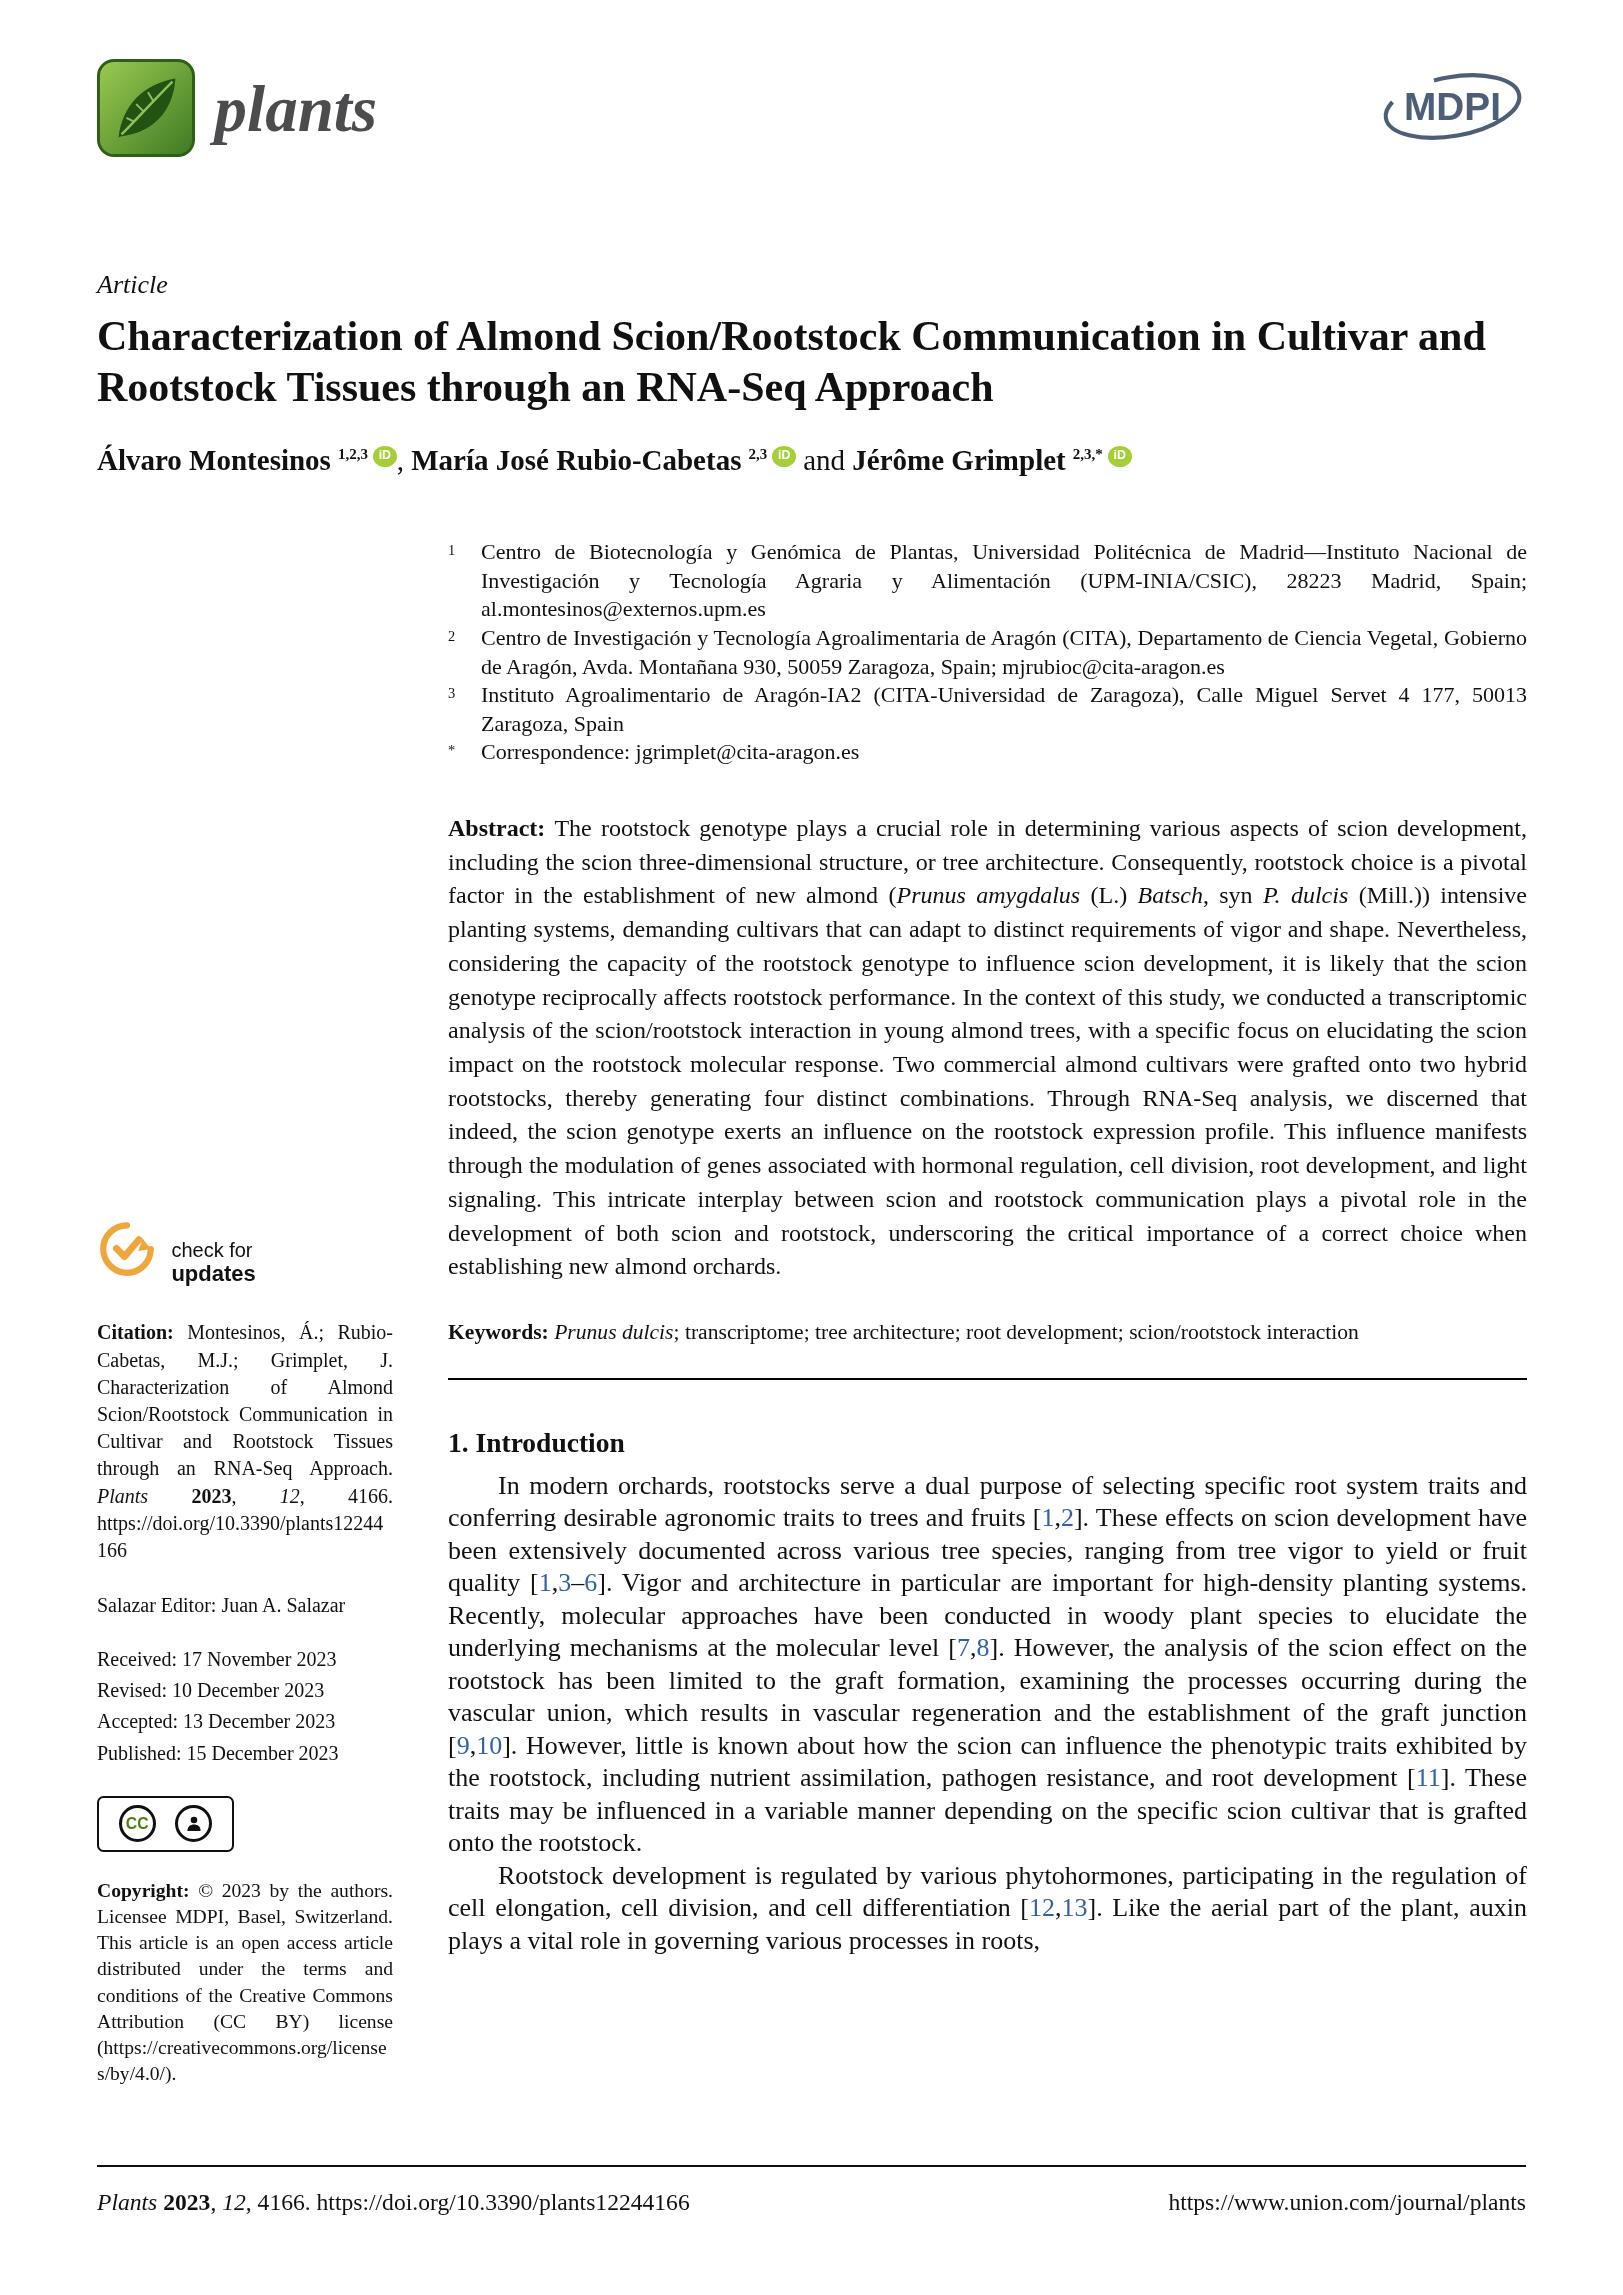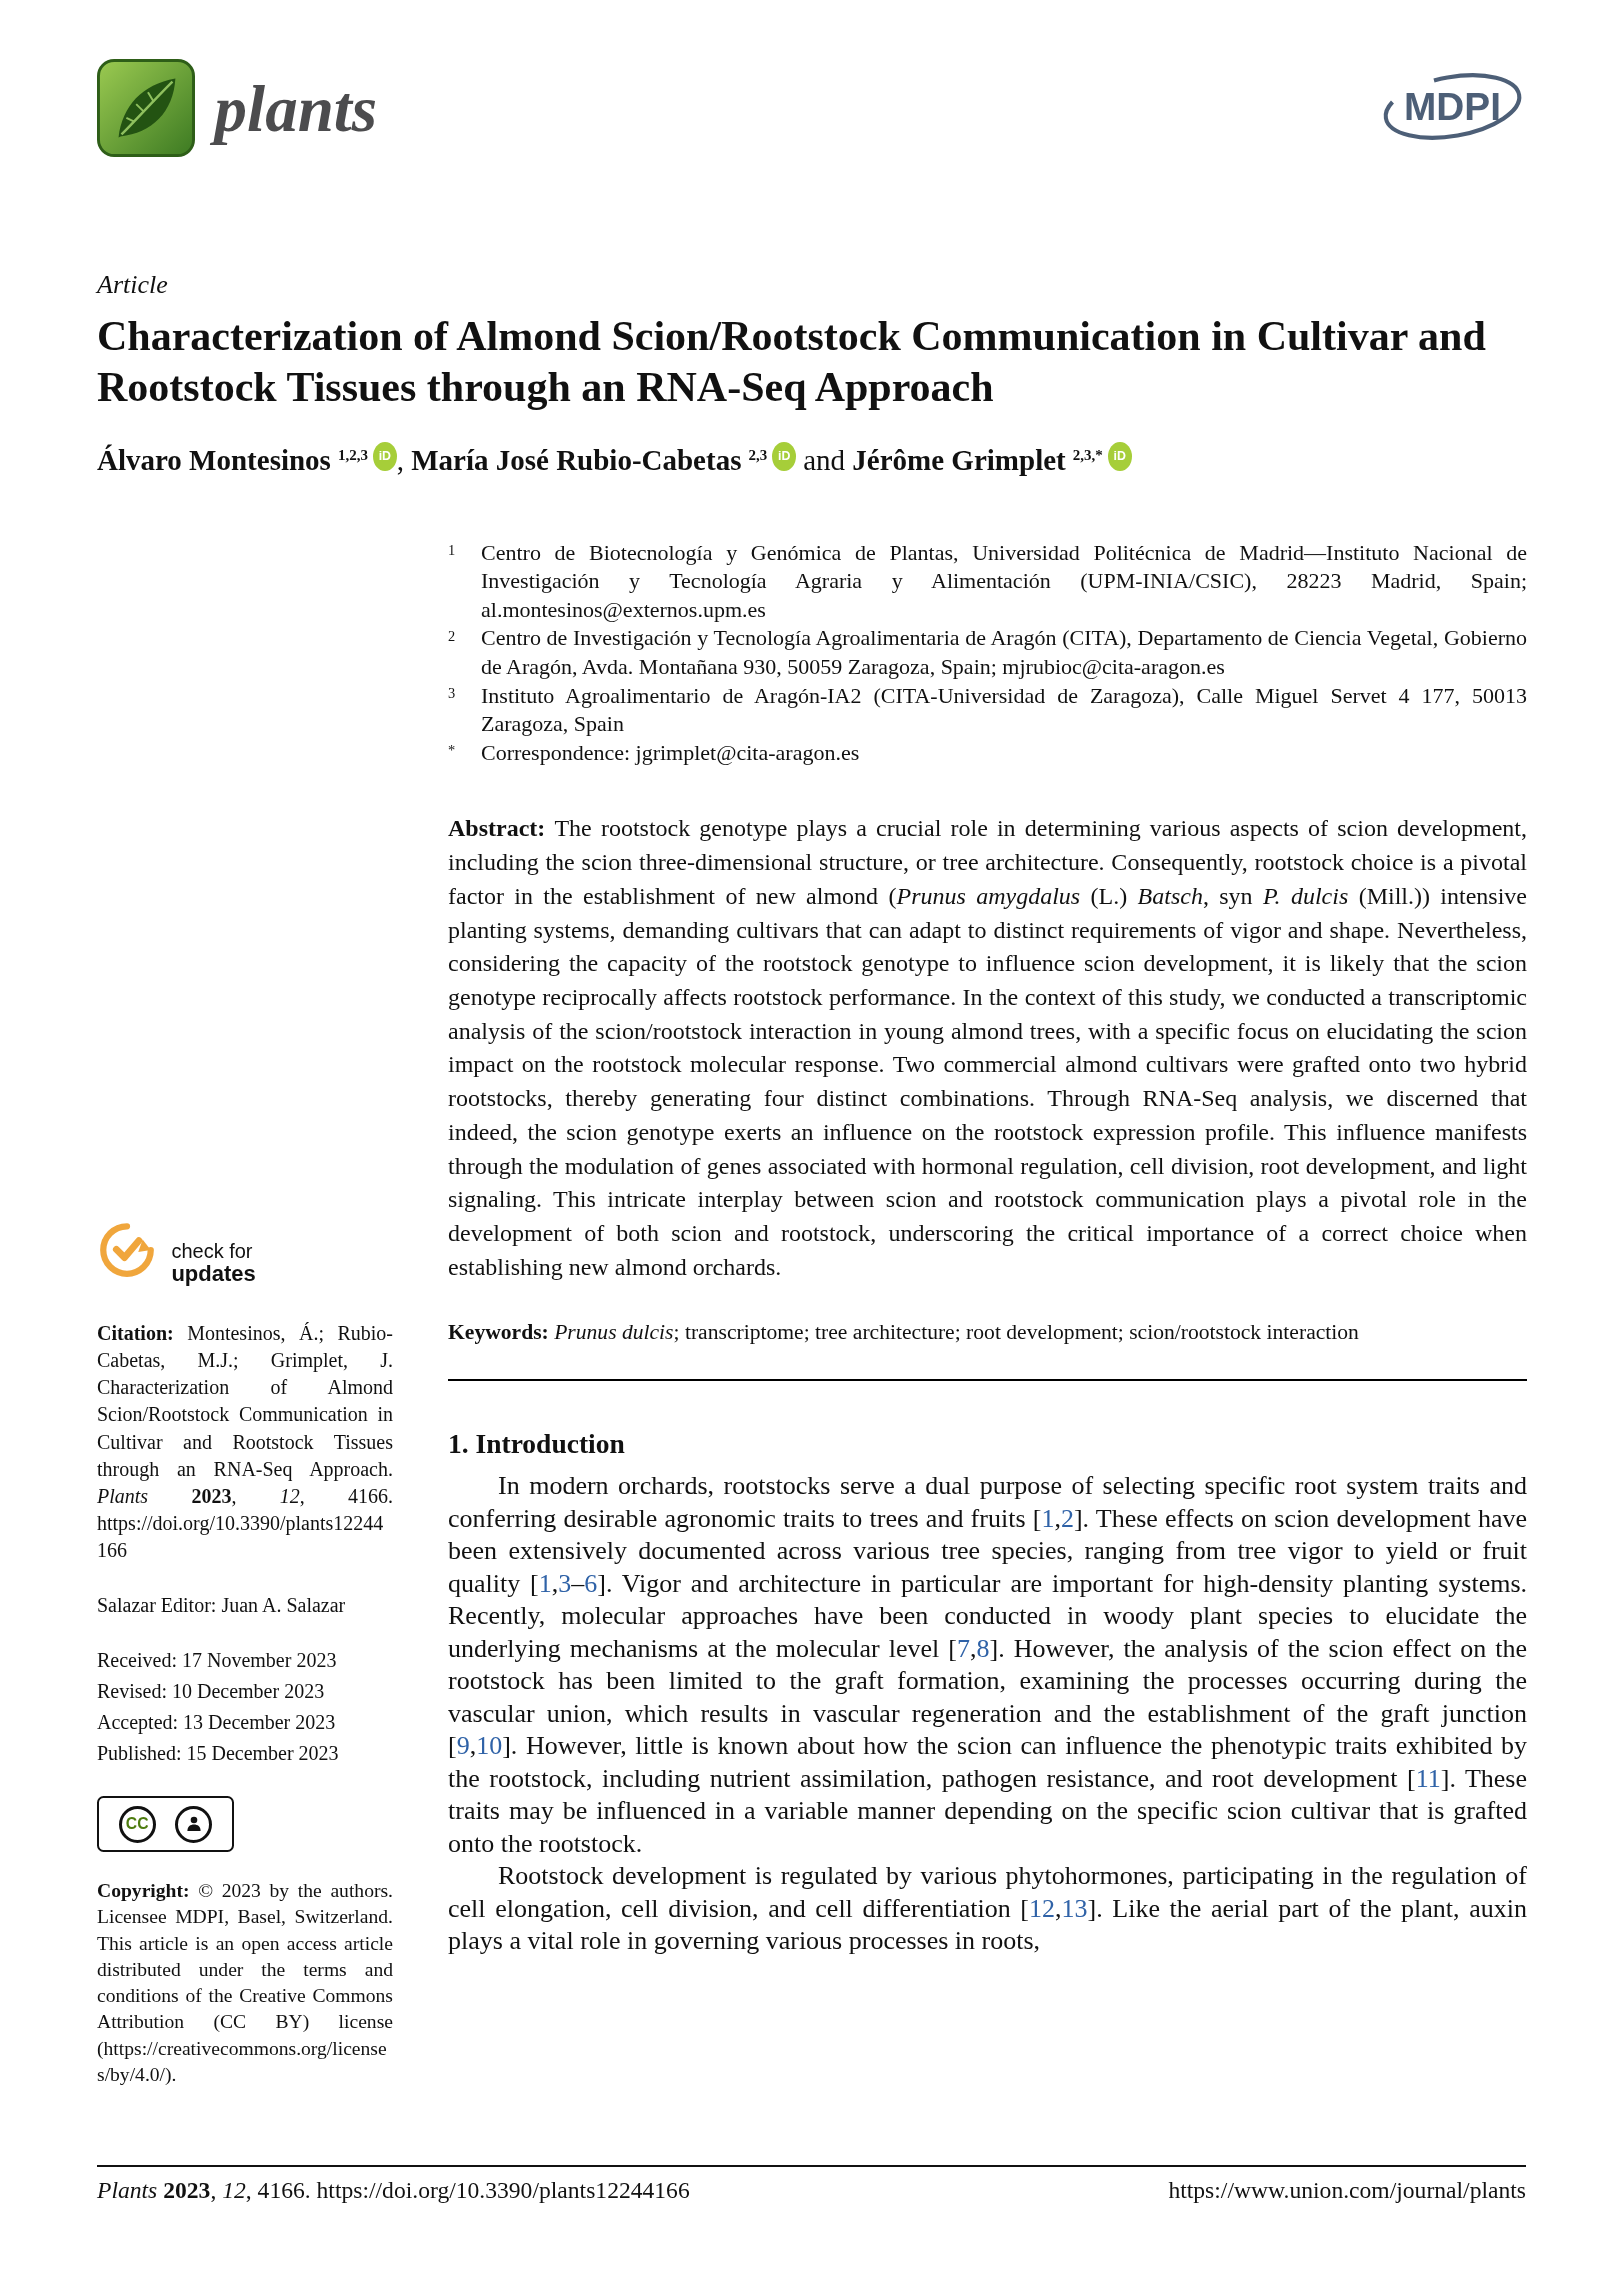--- a/index.html
+++ b/index.html
@@ -13,21 +13,21 @@
   .plants-logo{display:flex;align-items:center;gap:19.6px}
   .journal-name{font-size:65px;font-style:italic;font-weight:bold;color:#4c4c4e;line-height:1}
   .mdpi-logo{margin-top:9.2px}
 
   
   .article-label{margin-top:111px;font-size:26px;font-style:italic}
   .title{margin-top:10.5px;font-size:42px;font-weight:bold;line-height:1.22}
   .authors{margin-top:29px;font-size:29px;line-height:1.25}
   .author-name{font-weight:bold}
   .author-sup{font-size:15px;vertical-align:super;font-weight:bold;margin-left:7px}
-  .orcid{display:inline-flex;align-items:center;justify-content:center;width:23.6px;height:29px;
+  .orcid{display:inline-flex;align-items:center;justify-content:center;width:23.6px;height:21px;
          border-radius:50%;background:#A6CE39;color:#fff;font-size:12.4px;font-weight:bold;
          font-family:"Liberation Sans",sans-serif;vertical-align:super;margin-left:5.2px}
 
   
   .content-grid{display:grid;grid-template-columns:296px 1079px;column-gap:55px;margin-top:60px}
 
   
   .rail{padding-top:681px;font-size:20px;line-height:1.36;text-align:justify;overflow-wrap:anywhere}
   .check-badge{display:flex;align-items:flex-end;gap:14.4px;cursor:pointer}
   .check-text{font-family:"Liberation Sans",sans-serif;text-align:left;line-height:1.12}
@@ -55,21 +55,21 @@
   .body-para{margin-top:10.5px;font-size:26px;line-height:1.25;text-align:justify;text-indent:50px}
   .body-para + .body-para{margin-top:0}
 
   
   .run-b{font-weight:bold}
   .run-i{font-style:italic}
   .run-a{color:#2f62a7}
 
   
   .footer{position:absolute;left:97px;right:97px;top:2165px;border-top:2px solid #111;
-          padding-top:10px;display:flex;justify-content:space-between;font-size:23.6px}
+          padding-top:22px;display:flex;justify-content:space-between;font-size:23.6px}
 </style>
 </head>
 <body>
 
 <div class="page">
   <div class="margins">
 
     <header class="header">
       <div class="plants-logo">
         <span class="leaf-box">

